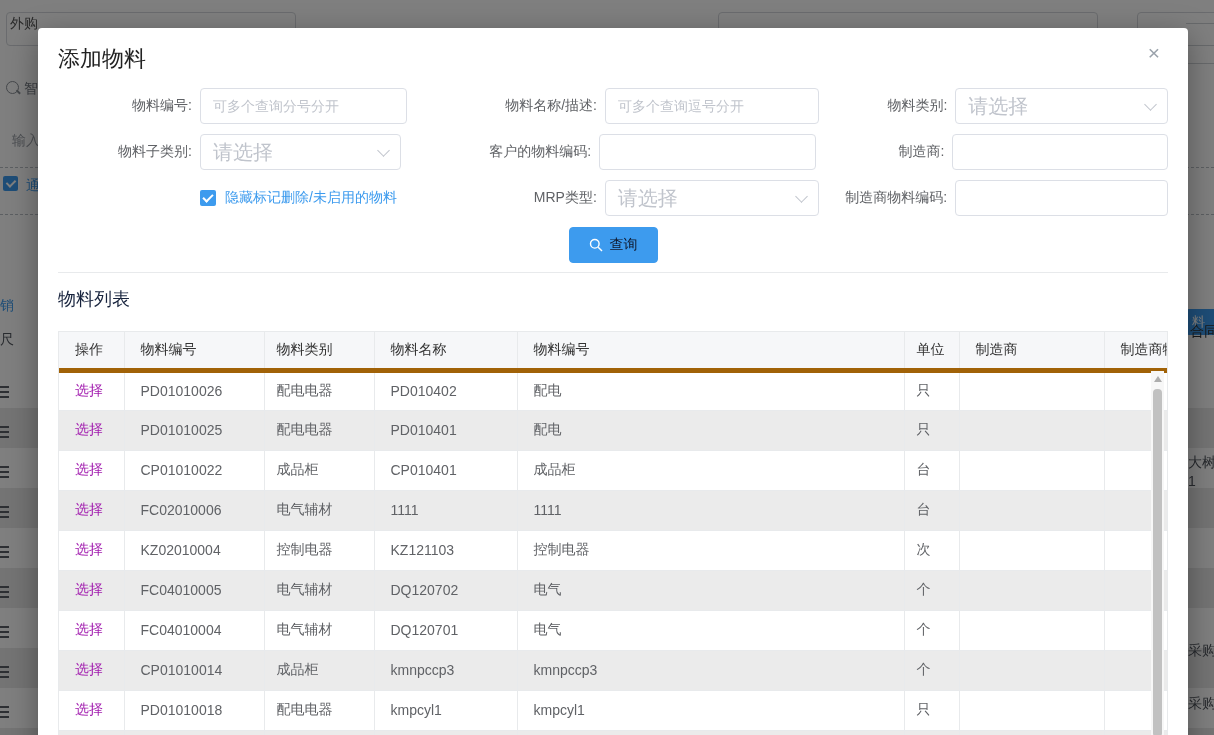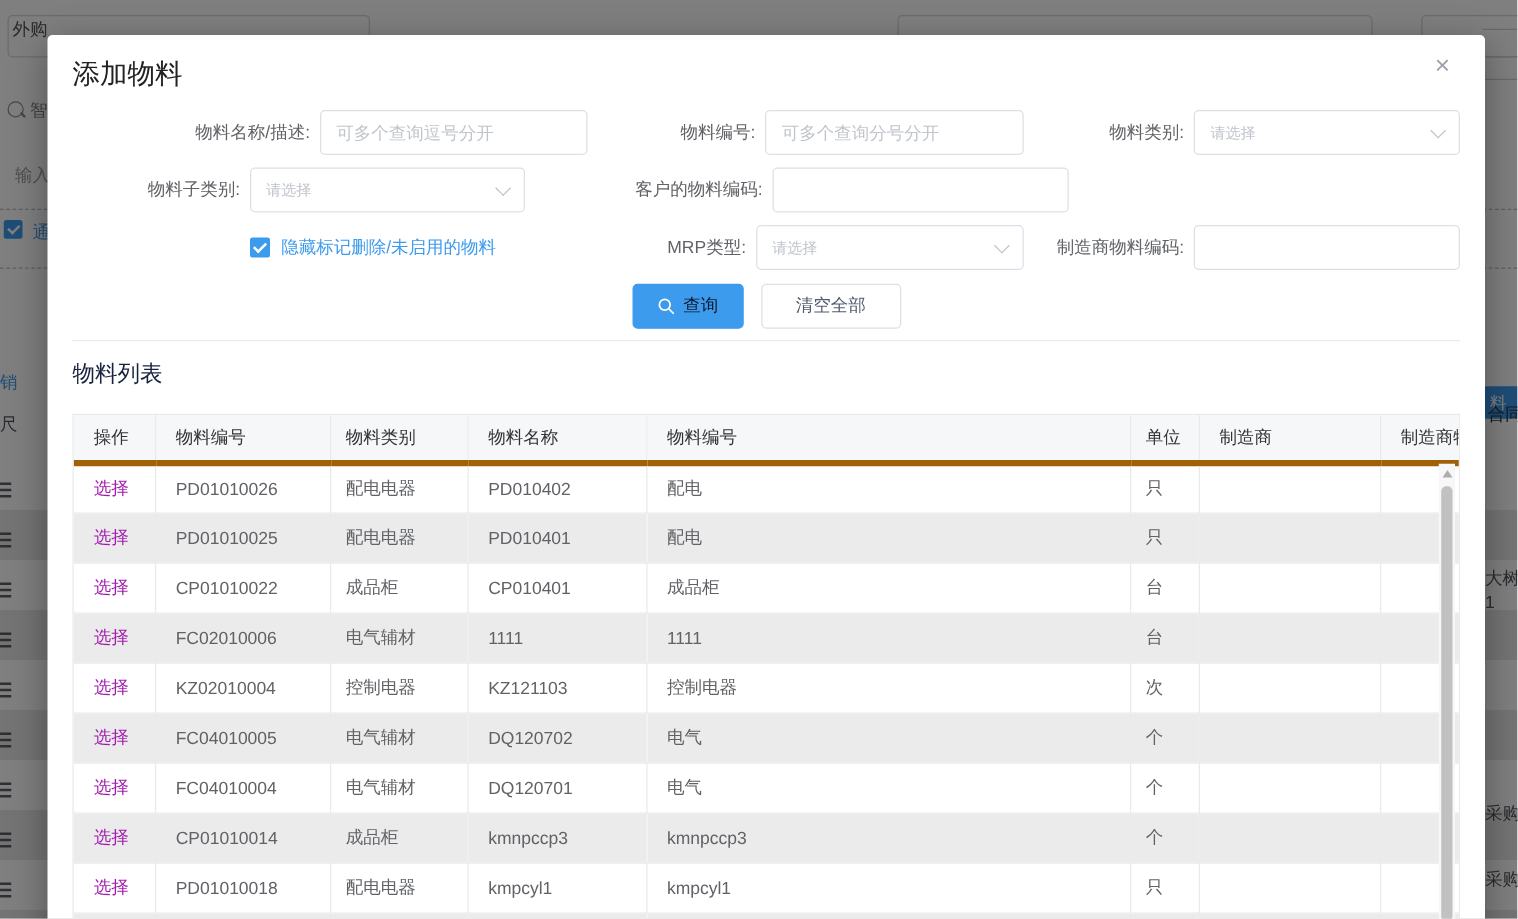--- a/index.html
+++ b/index.html
@@ -41,21 +41,21 @@
   .fg0 .lbl{width:142px}
   .fg1 .lbl{width:140px}
   .fg2 .lbl{width:136px}
   .lbl{flex:none;font-size:14px;color:#606266;text-align:right;padding-right:8px;
        box-sizing:border-box;white-space:nowrap}
   .inp{flex:1;min-width:0;height:36px;box-sizing:border-box;border:1px solid #dcdfe6;border-radius:4px;
        padding:0 12px;font-size:14px;color:#606266;outline:none;background:#fff}
   .inp::placeholder{color:#c0c4cc}
   .sel{flex:1;min-width:0;height:36px;box-sizing:border-box;border:1px solid #dcdfe6;border-radius:4px;
        padding:0 12px;display:flex;align-items:center;justify-content:space-between;background:#fff;cursor:pointer}
-  .sel .ph{font-size:12px;color:#c0c4cc}
+  .sel .ph{font-size:20px;color:#c0c4cc}
   .chev{width:8px;height:8px;border-right:1.5px solid #c0c4cc;border-bottom:1.5px solid #c0c4cc;
         transform:rotate(45deg);margin-top:-4px;flex:none}
   .fg-check{padding-left:142px}
   .cbx{width:16px;height:16px;border-radius:2px;background:#3d9bee;position:relative;flex:none;cursor:pointer}
   .cbx::after{content:"";position:absolute;left:5px;top:2px;width:4px;height:8px;
               border-right:2px solid #fff;border-bottom:2px solid #fff;transform:rotate(45deg)}
   .cbx-lbl{margin-left:9px;font-size:14px;color:#3d9bee;white-space:nowrap}
 
   
   .m-btns{display:flex;justify-content:center;gap:14px;margin-top:11px}
@@ -127,27 +127,27 @@
 </div>
 
 <div class="overlay"></div>
 
 <div class="modal">
   <span class="m-title">添加物料</span>
   <span class="m-close">×</span>
 
   <div class="m-form" id="form-root">
       <div class="f-row">
+        <div class="fg fg0">
+          <span class="lbl">物料编号:</span>
+          <input class="inp" type="text" placeholder="可多个查询分号分开" style="">
+        </div>
         <div class="fg fg1">
           <span class="lbl">物料名称/描述:</span>
           <input class="inp" type="text" placeholder="可多个查询逗号分开" style="">
-        </div>
-        <div class="fg fg0">
-          <span class="lbl">物料编号:</span>
-          <input class="inp" type="text" placeholder="可多个查询分号分开" style="">
         </div>
         <div class="fg fg2">
           <span class="lbl">物料类别:</span>
           <div class="sel">
             <span class="ph">请选择</span>
             <span class="chev"></span>
           </div>
         </div>
       </div>
       <div class="f-row">
@@ -155,20 +155,24 @@
           <span class="lbl">物料子类别:</span>
           <div class="sel">
             <span class="ph">请选择</span>
             <span class="chev"></span>
           </div>
         </div>
         <div class="fg fg1">
           <span class="lbl">客户的物料编码:</span>
           <input class="inp" type="text" placeholder="" style="">
         </div>
+        <div class="fg fg2">
+          <span class="lbl">制造商:</span>
+          <input class="inp" type="text" placeholder="" style="">
+        </div>
       </div>
       <div class="f-row">
         <div class="fg fg0 fg-check">
           <span class="cbx"></span>
           <span class="cbx-lbl">隐藏标记删除/未启用的物料</span>
         </div>
         <div class="fg fg1">
           <span class="lbl">MRP类型:</span>
           <div class="sel">
             <span class="ph">请选择</span>
@@ -183,21 +187,20 @@
     </div>
 
   <div class="m-btns">
     <button class="btn btn-primary">
       <svg width="14" height="14" viewBox="0 0 14 14">
         <circle cx="5.8" cy="5.8" r="4.3" fill="none" stroke="#ffffff" stroke-width="1.4"></circle>
         <path d="M9.2 9.2 L13 13" stroke="#ffffff" stroke-width="1.4"></path>
       </svg>
       <span>查询</span>
     </button>
-    <button class="btn btn-plain">清空全部</button>
   </div>
 
   <div class="m-divider"></div>
   <div class="m-list-title">物料列表</div>
 
   <div class="tbl-wrap">
     <table>
       <colgroup>
         <col style="width:65px">
           <col style="width:140px">

